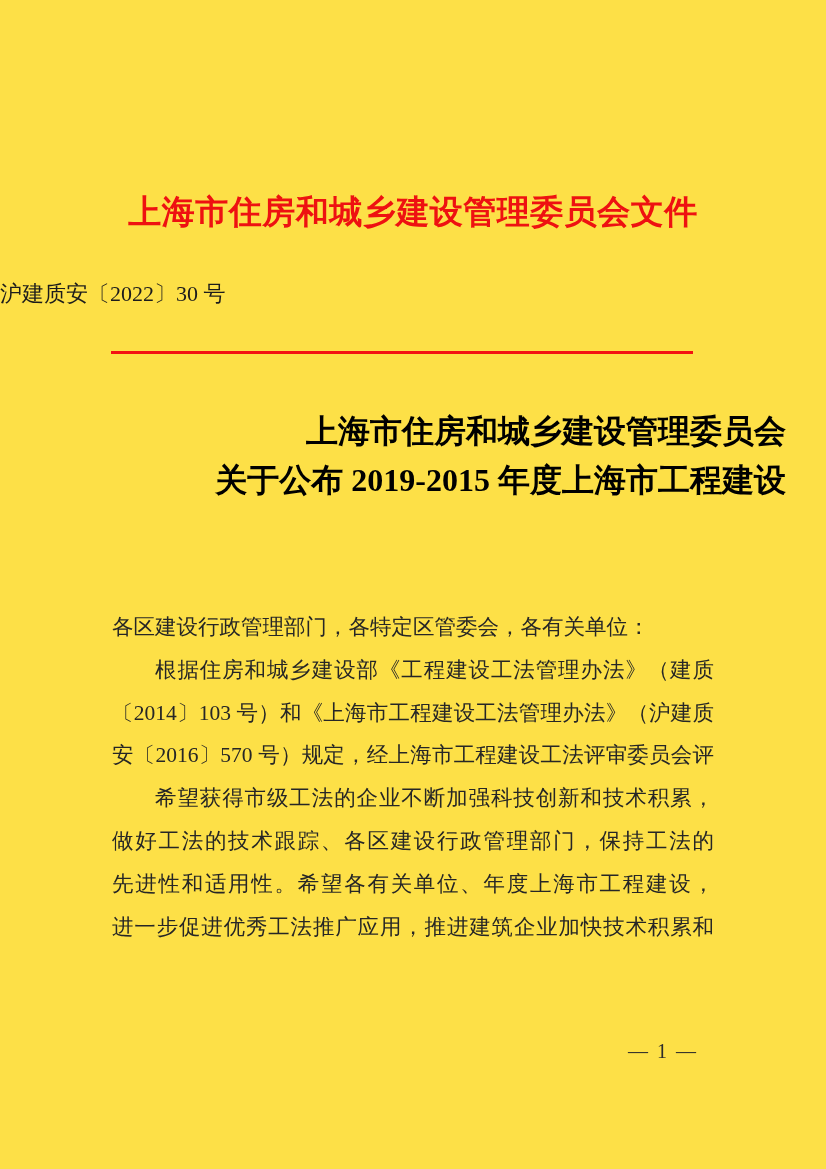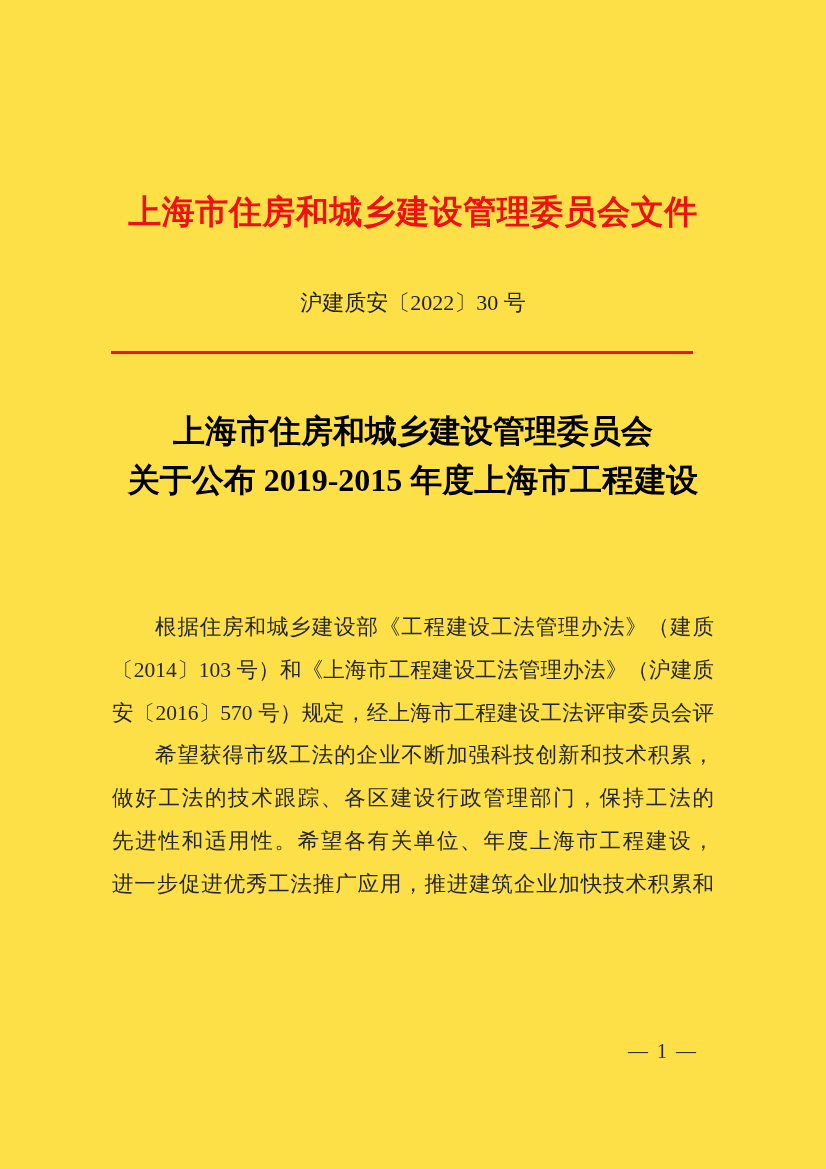--- a/index.html
+++ b/index.html
@@ -25,24 +25,24 @@
     font-size: 33px;
     font-weight: bold;
     letter-spacing: 0.5px;
     color: #ee1111;
     line-height: 42px;
     white-space: nowrap;
   }
   
   .doc-number {
     position: absolute;
-    top: 289px;
+    top: 280px;
     left: 0;
     width: 100%;
-    text-align: center;
+    text-align: left;
     font-size: 22px;
     color: #1c1c1c;
     line-height: 28px;
     white-space: nowrap;
   }
   
   .red-rule {
     position: absolute;
     top: 351px;
     left: 111px;
@@ -57,20 +57,21 @@
     left: 40px;
     width: 746px;
     text-align: center;
     font-size: 32px;
     font-weight: bold;
     color: #000000;
     line-height: 49px;
   }
   .doc-title .title-line {
     white-space: nowrap;
+    text-align: right;
   }
   
   .doc-body {
     position: absolute;
     top: 606px;
     left: 112px;
     width: 602px;
     font-size: 21.5px;
     color: #262626;
     line-height: 42.8px;
@@ -109,20 +110,21 @@
   <div class="doc-number">沪建质安〔2022〕30 号</div>
 
   <div class="red-rule"></div>
 
   <div class="doc-title">
     <div class="title-line">上海市住房和城乡建设管理委员会</div>
     <div class="title-line">关于公布 2019-2015 年度上海市工程建设</div>
   </div>
 
   <div class="doc-body">
+    <div class="bline natural">各区建设行政管理部门，各特定区管委会，各有关单位：</div>
     <div class="bline indent">根据住房和城乡建设部《工程建设工法管理办法》（建质</div>
     <div class="bline">〔2014〕103 号）和《上海市工程建设工法管理办法》（沪建质</div>
     <div class="bline">安〔2016〕570 号）规定，经上海市工程建设工法评审委员会评</div>
     <div class="bline indent">希望获得市级工法的企业不断加强科技创新和技术积累，</div>
     <div class="bline">做好工法的技术跟踪、各区建设行政管理部门，保持工法的</div>
     <div class="bline">先进性和适用性。希望各有关单位、年度上海市工程建设，</div>
     <div class="bline">进一步促进优秀工法推广应用，推进建筑企业加快技术积累和</div>
   </div>
 
   <div class="page-number">— 1 —</div>

